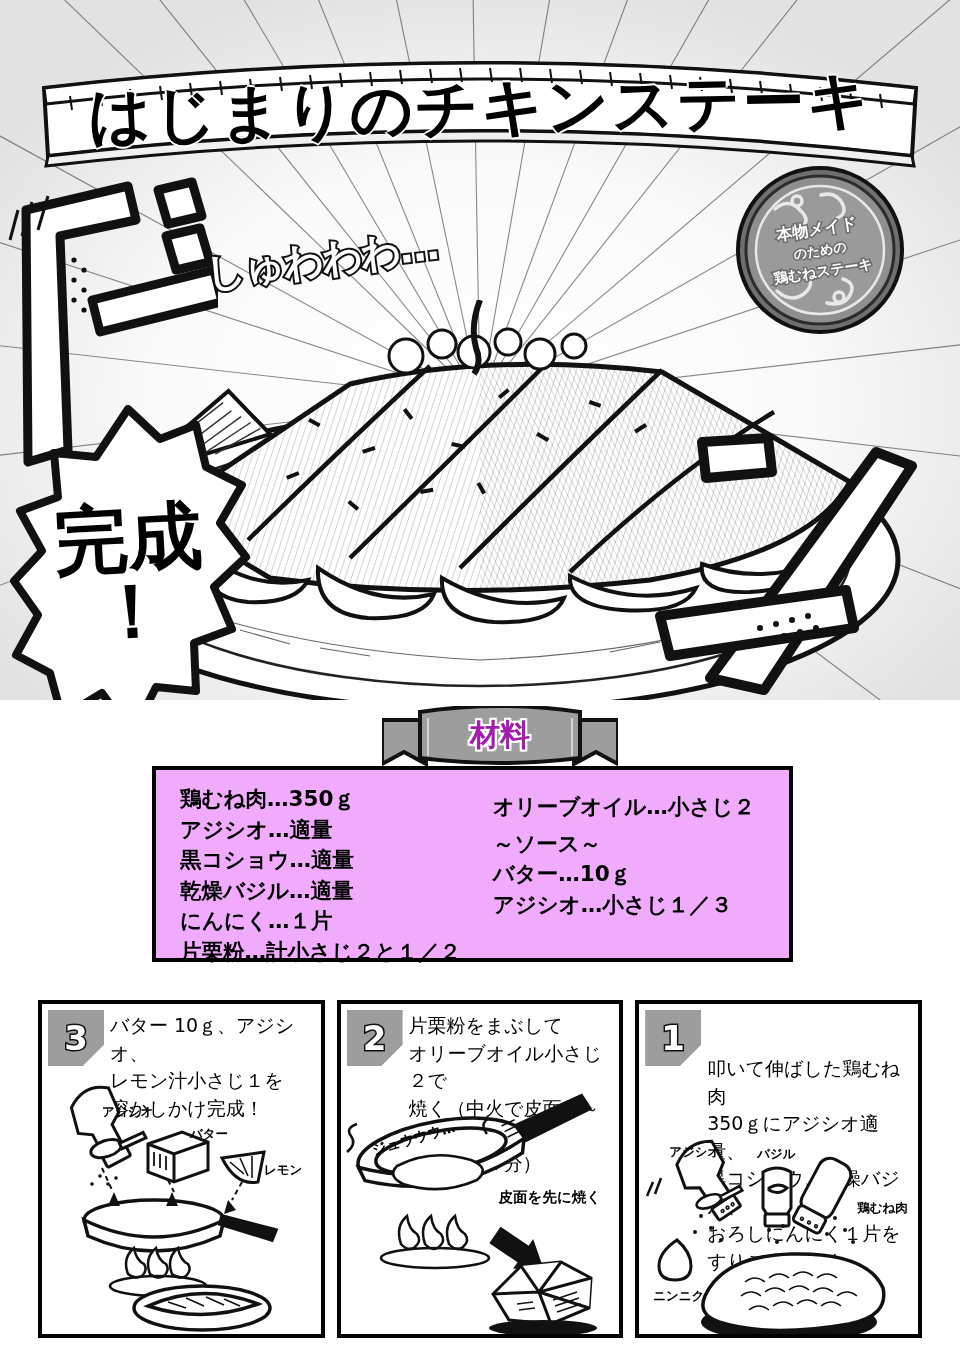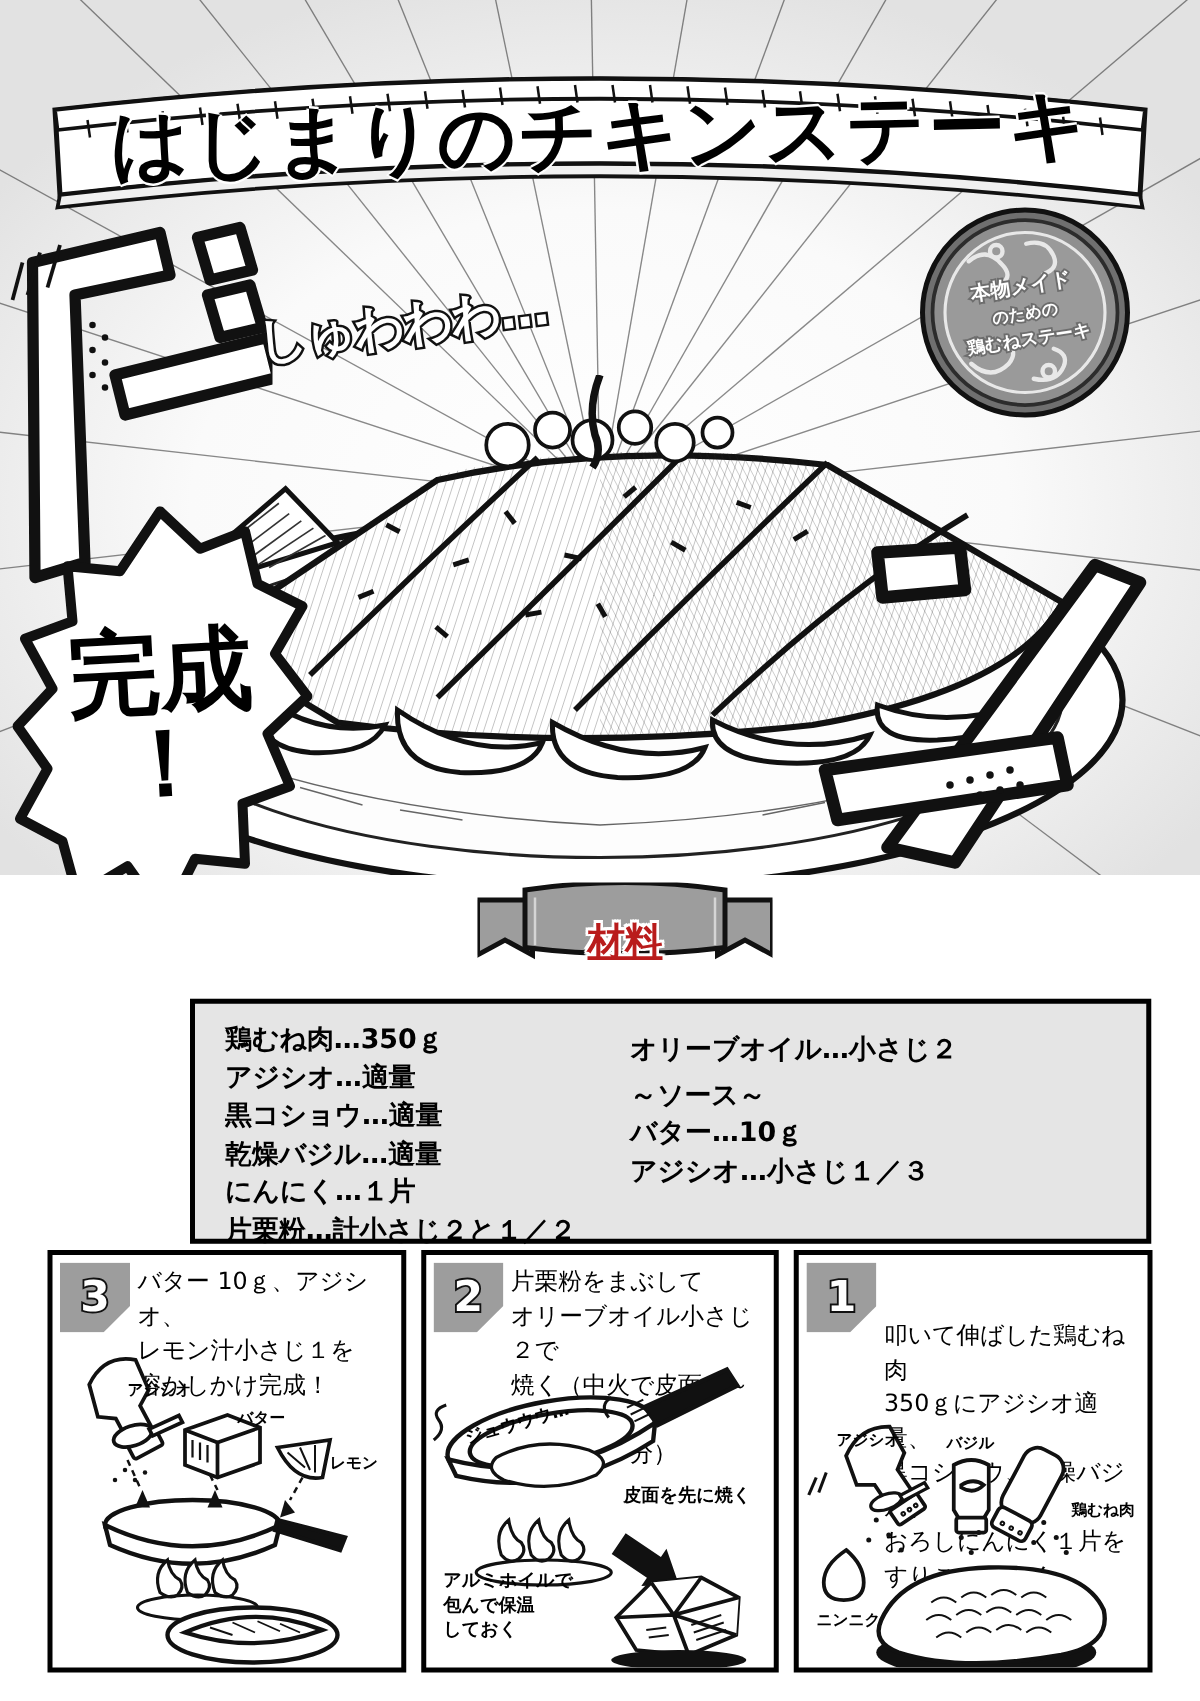--- a/index.html
+++ b/index.html
@@ -70,32 +70,30 @@
     font-weight:bold;
     text-align:center;
   }
   .seal-l1{font-size:16px;-webkit-text-stroke:3px #6d6d6d;paint-order:stroke fill;}
   .seal-l2{font-size:13px;margin-top:2px;-webkit-text-stroke:3px #6d6d6d;paint-order:stroke fill;}
   .seal-l3{font-size:14px;margin-top:3px;-webkit-text-stroke:3px #6d6d6d;paint-order:stroke fill;}
 
   
   .ing-ribbon{position:absolute;left:382px;top:706px;width:236px;height:66px;z-index:6;}
   .ing-ribbon-text{
-    position:absolute;left:0;top:24px;width:236px;height:46px;
+    position:absolute;left:0;top:6px;width:236px;height:46px;
     display:flex;align-items:center;justify-content:center;
-    font-size:30px;font-weight:bold;color:#b91c1c;
+    font-size:30px;font-weight:bold;color:#a21caf;
     text-shadow:2px 0 0 #fff,-2px 0 0 #fff,0 2px 0 #fff,0 -2px 0 #fff,
                 2px 2px 0 #fff,-2px -2px 0 #fff,2px -2px 0 #fff,-2px 2px 0 #fff;
-    text-decoration:underline;
   }
   .ing-box{
-    position:absolute;left:152px;top:766px;width:769px;height:196px;
-    border:4px solid #000;background:#e5e5e5;box-sizing:border-box;z-index:5;
+    position:absolute;left:152px;top:766px;width:641px;height:196px;
+    border:4px solid #000;background:#f0abfc;box-sizing:border-box;z-index:5;
     display:flex;
-    margin-top:33px;
   }
   .ing-col{padding:14px 0 0 24px;box-sizing:border-box;}
   .ing-col.left{width:340px;}
   .ing-col.right{width:315px;padding-left:8px;padding-top:22px;}
   .ing-item{font-size:21.5px;font-weight:bold;line-height:1.42;white-space:nowrap;}
   .ing-item.gap{margin-top:6px;}
 
   
   .steps{position:absolute;left:38px;top:1000px;width:884px;height:338px;display:flex;gap:12px;}
   .step{
@@ -546,23 +544,20 @@
               <line x1="38" y1="48" x2="54" y2="46"></line>
             </g>
             <ellipse cx="62" cy="66" rx="54" ry="8" fill="#111" stroke="none"></ellipse>
           </g>
 
           <path d="M6 148 q10 -8 4 -16 q-6 -8 6 -12" fill="none" stroke="#111" stroke-width="2.5"></path>
           <path d="M146 130 q-8 -10 2 -16" fill="none" stroke="#111" stroke-width="2.5"></path>
         </svg>
         <div class="art-sfx" style="left:30px;top:126px;transform:rotate(-16deg);">ジュウウウ…</div>
         <div class="art-note" style="left:158px;top:184px;">皮面を先に焼く</div>
-        <div class="art-note" style="left:14px;top:252px;line-height:1.35;">アルミホイルで
-包んで保温
-しておく</div>
       </div>
     </div>
 
     <div class="step">
       <div class="step-num">1</div>
       <div class="step-body" style="white-space:pre-line;margin-top:43px;">叩いて伸ばした鶏むね肉
 350ｇにアジシオ適量、
 黒コショウ、乾燥バジル、
 おろしにんにく１片を
 すりこんでおく</div>

